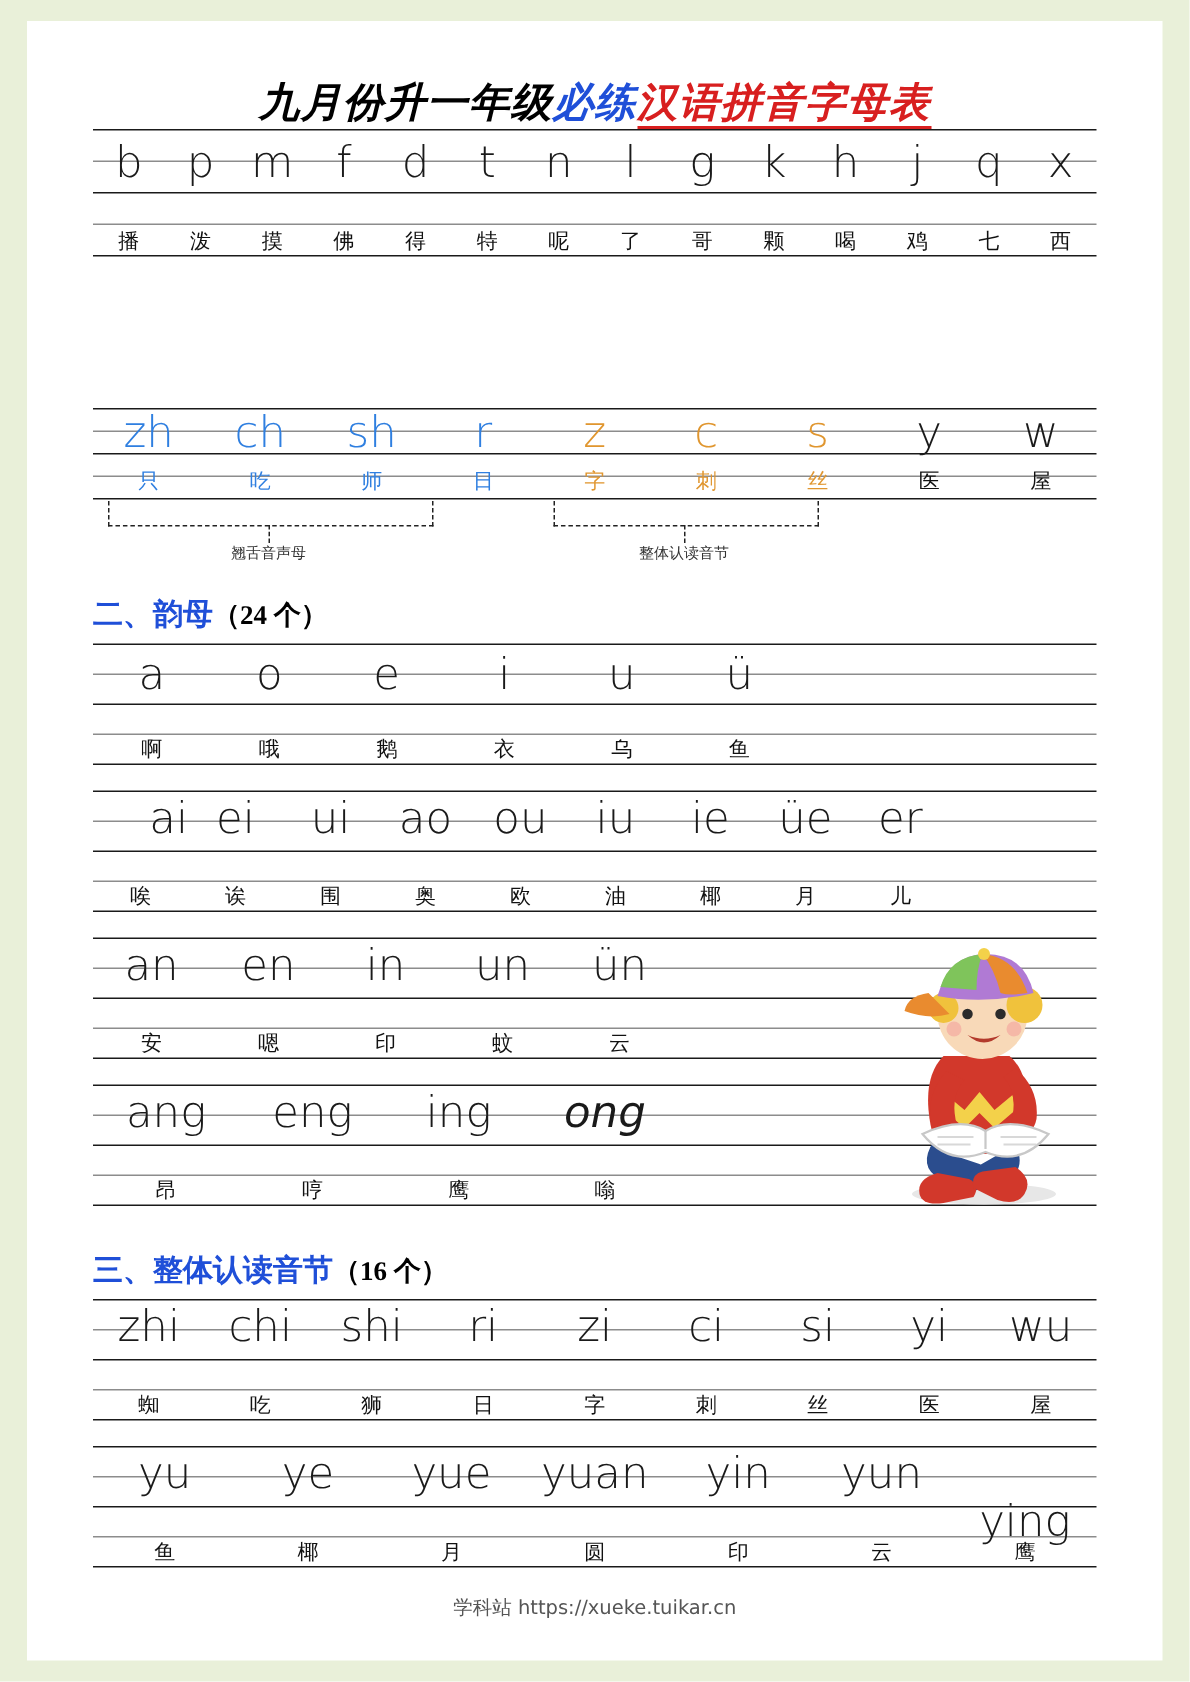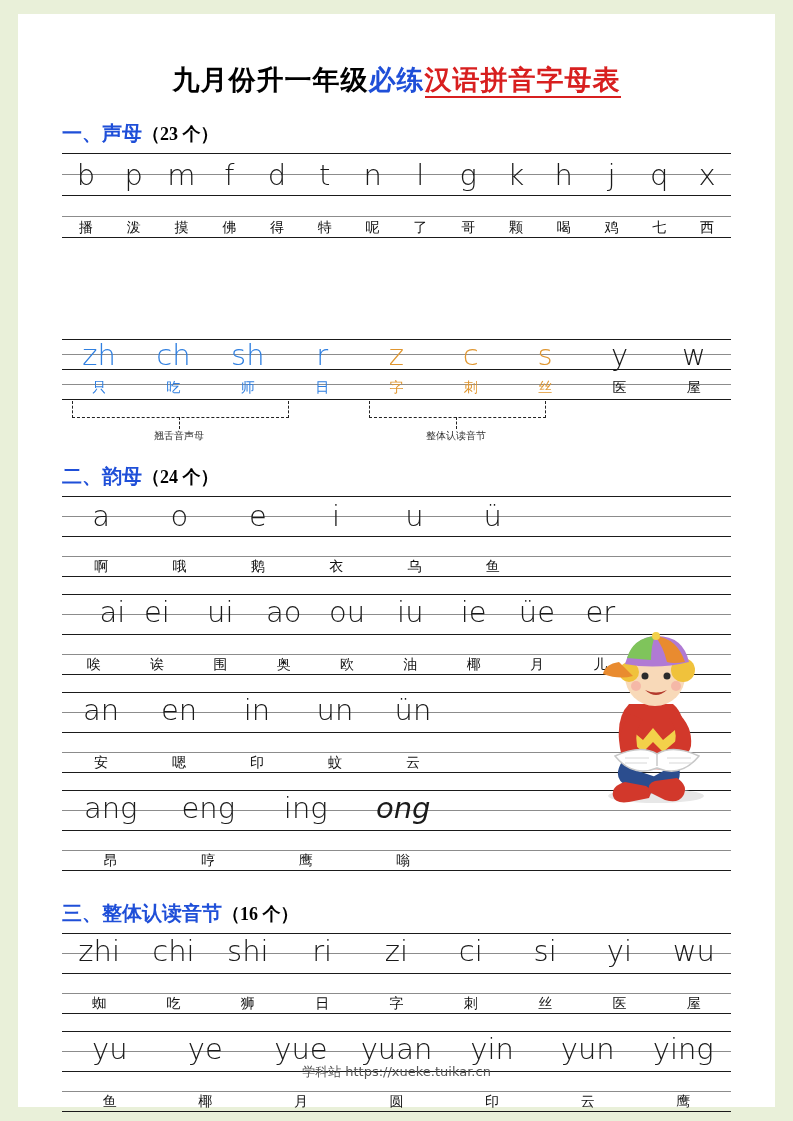--- a/index.html
+++ b/index.html
@@ -17,26 +17,27 @@
     position: absolute;
     left: 18px;
     top: 14px;
     width: 757px;
     height: 1093px;
     background: #ffffff;
     box-sizing: border-box;
   }
   .title {
     text-align: center;
-    margin-top: 48px;
+    margin-top: 36px;
     font-family: "Liberation Serif", serif;
     font-weight: bold;
     font-size: 27px;
     letter-spacing: 1px;
     white-space: nowrap;
+    font-style: italic;
   }
   .title .t-black { color: #000000; }
   .title .t-blue { color: #1f4fd8; }
   .title .t-red {
     color: #d81f1f;
     border-bottom: 2px solid #d81f1f;
     padding-bottom: 1px;
   }
   .section-head {
     margin: 22px 0 6px 44px;
@@ -126,23 +127,20 @@
 </style>
 </head>
 <body>
 
 <div class="page">
 
   <div class="title">
     <span class="t-black">九月份升一年级</span><span class="t-blue">必练</span><span class="t-red">汉语拼音字母表</span>
   </div>
 
-  <div class="section-head">
-    <span>一、声母</span><span class="cnt">（23 个）</span>
-  </div>
 
   <div class="staff" id="staff1" style="height:100px;">
     <div class="ln" style="top:0px;"></div>
     <div class="ln mid" style="top:21px;"></div>
     <div class="ln" style="top:42px;"></div>
     <div class="ln mid" style="top:63px;"></div>
     <div class="ln" style="top:84px;"></div>
     <div class="row-letters" id="sm-row1-letters" style="top:8px;">
         <span style="flex: 1 1 0%;">b</span>
         <span style="flex: 1 1 0%;">p</span>
@@ -355,21 +353,21 @@
     <div class="ln" style="top:40px;"></div>
     <div class="ln mid" style="top:60px;"></div>
     <div class="ln" style="top:80px;"></div>
     <div class="row-letters" id="zt-row2-letters" style="top:4px;">
         <span style="flex: 1 1 0%;">yu</span>
         <span style="flex: 1 1 0%;">ye</span>
         <span style="flex: 1 1 0%;">yue</span>
         <span style="flex: 1 1 0%;">yuan</span>
         <span style="flex: 1 1 0%;">yin</span>
         <span style="flex: 1 1 0%;">yun</span>
-        <span style="flex: 1 1 0%;">ying</span>
+        <span style="flex: 1 1 0%; margin-top: 32px;">ying</span>
       </div>
     <div class="row-hanzi" id="zt-row2-hanzi" style="top:62px;">
         <span style="flex: 1 1 0%;">鱼</span>
         <span style="flex: 1 1 0%;">椰</span>
         <span style="flex: 1 1 0%;">月</span>
         <span style="flex: 1 1 0%;">圆</span>
         <span style="flex: 1 1 0%;">印</span>
         <span style="flex: 1 1 0%;">云</span>
         <span style="flex: 1 1 0%;">鹰</span>
       </div>

